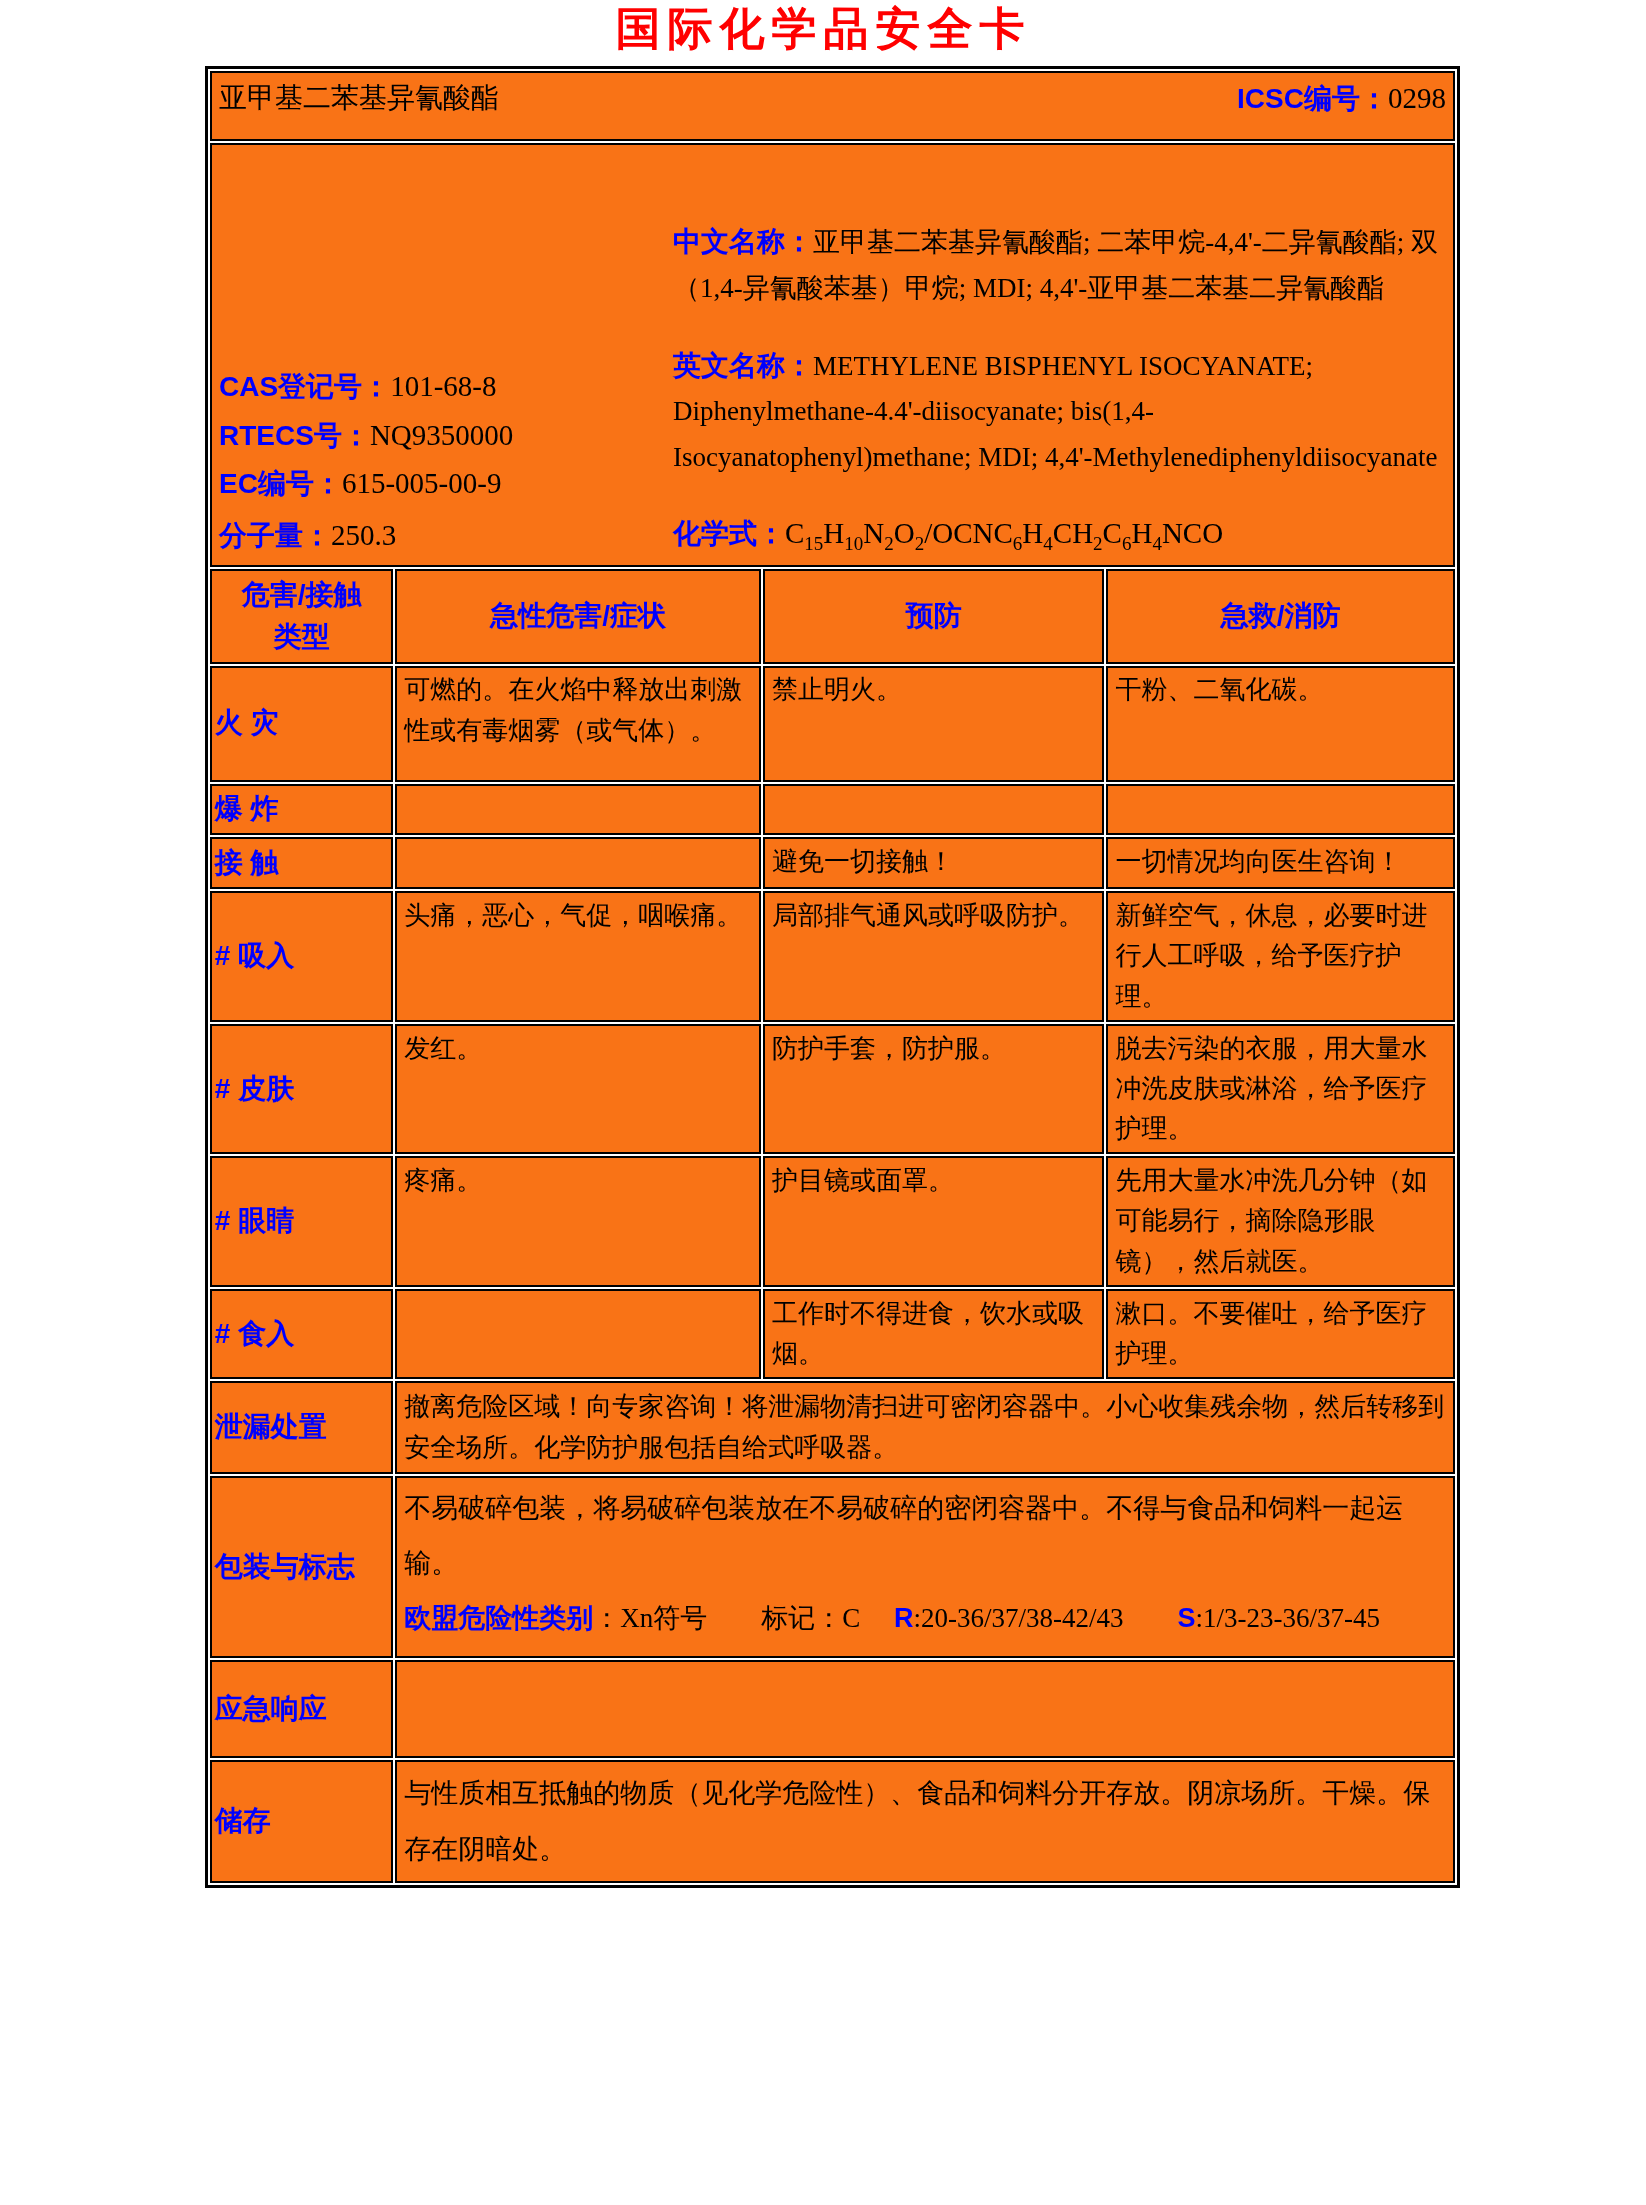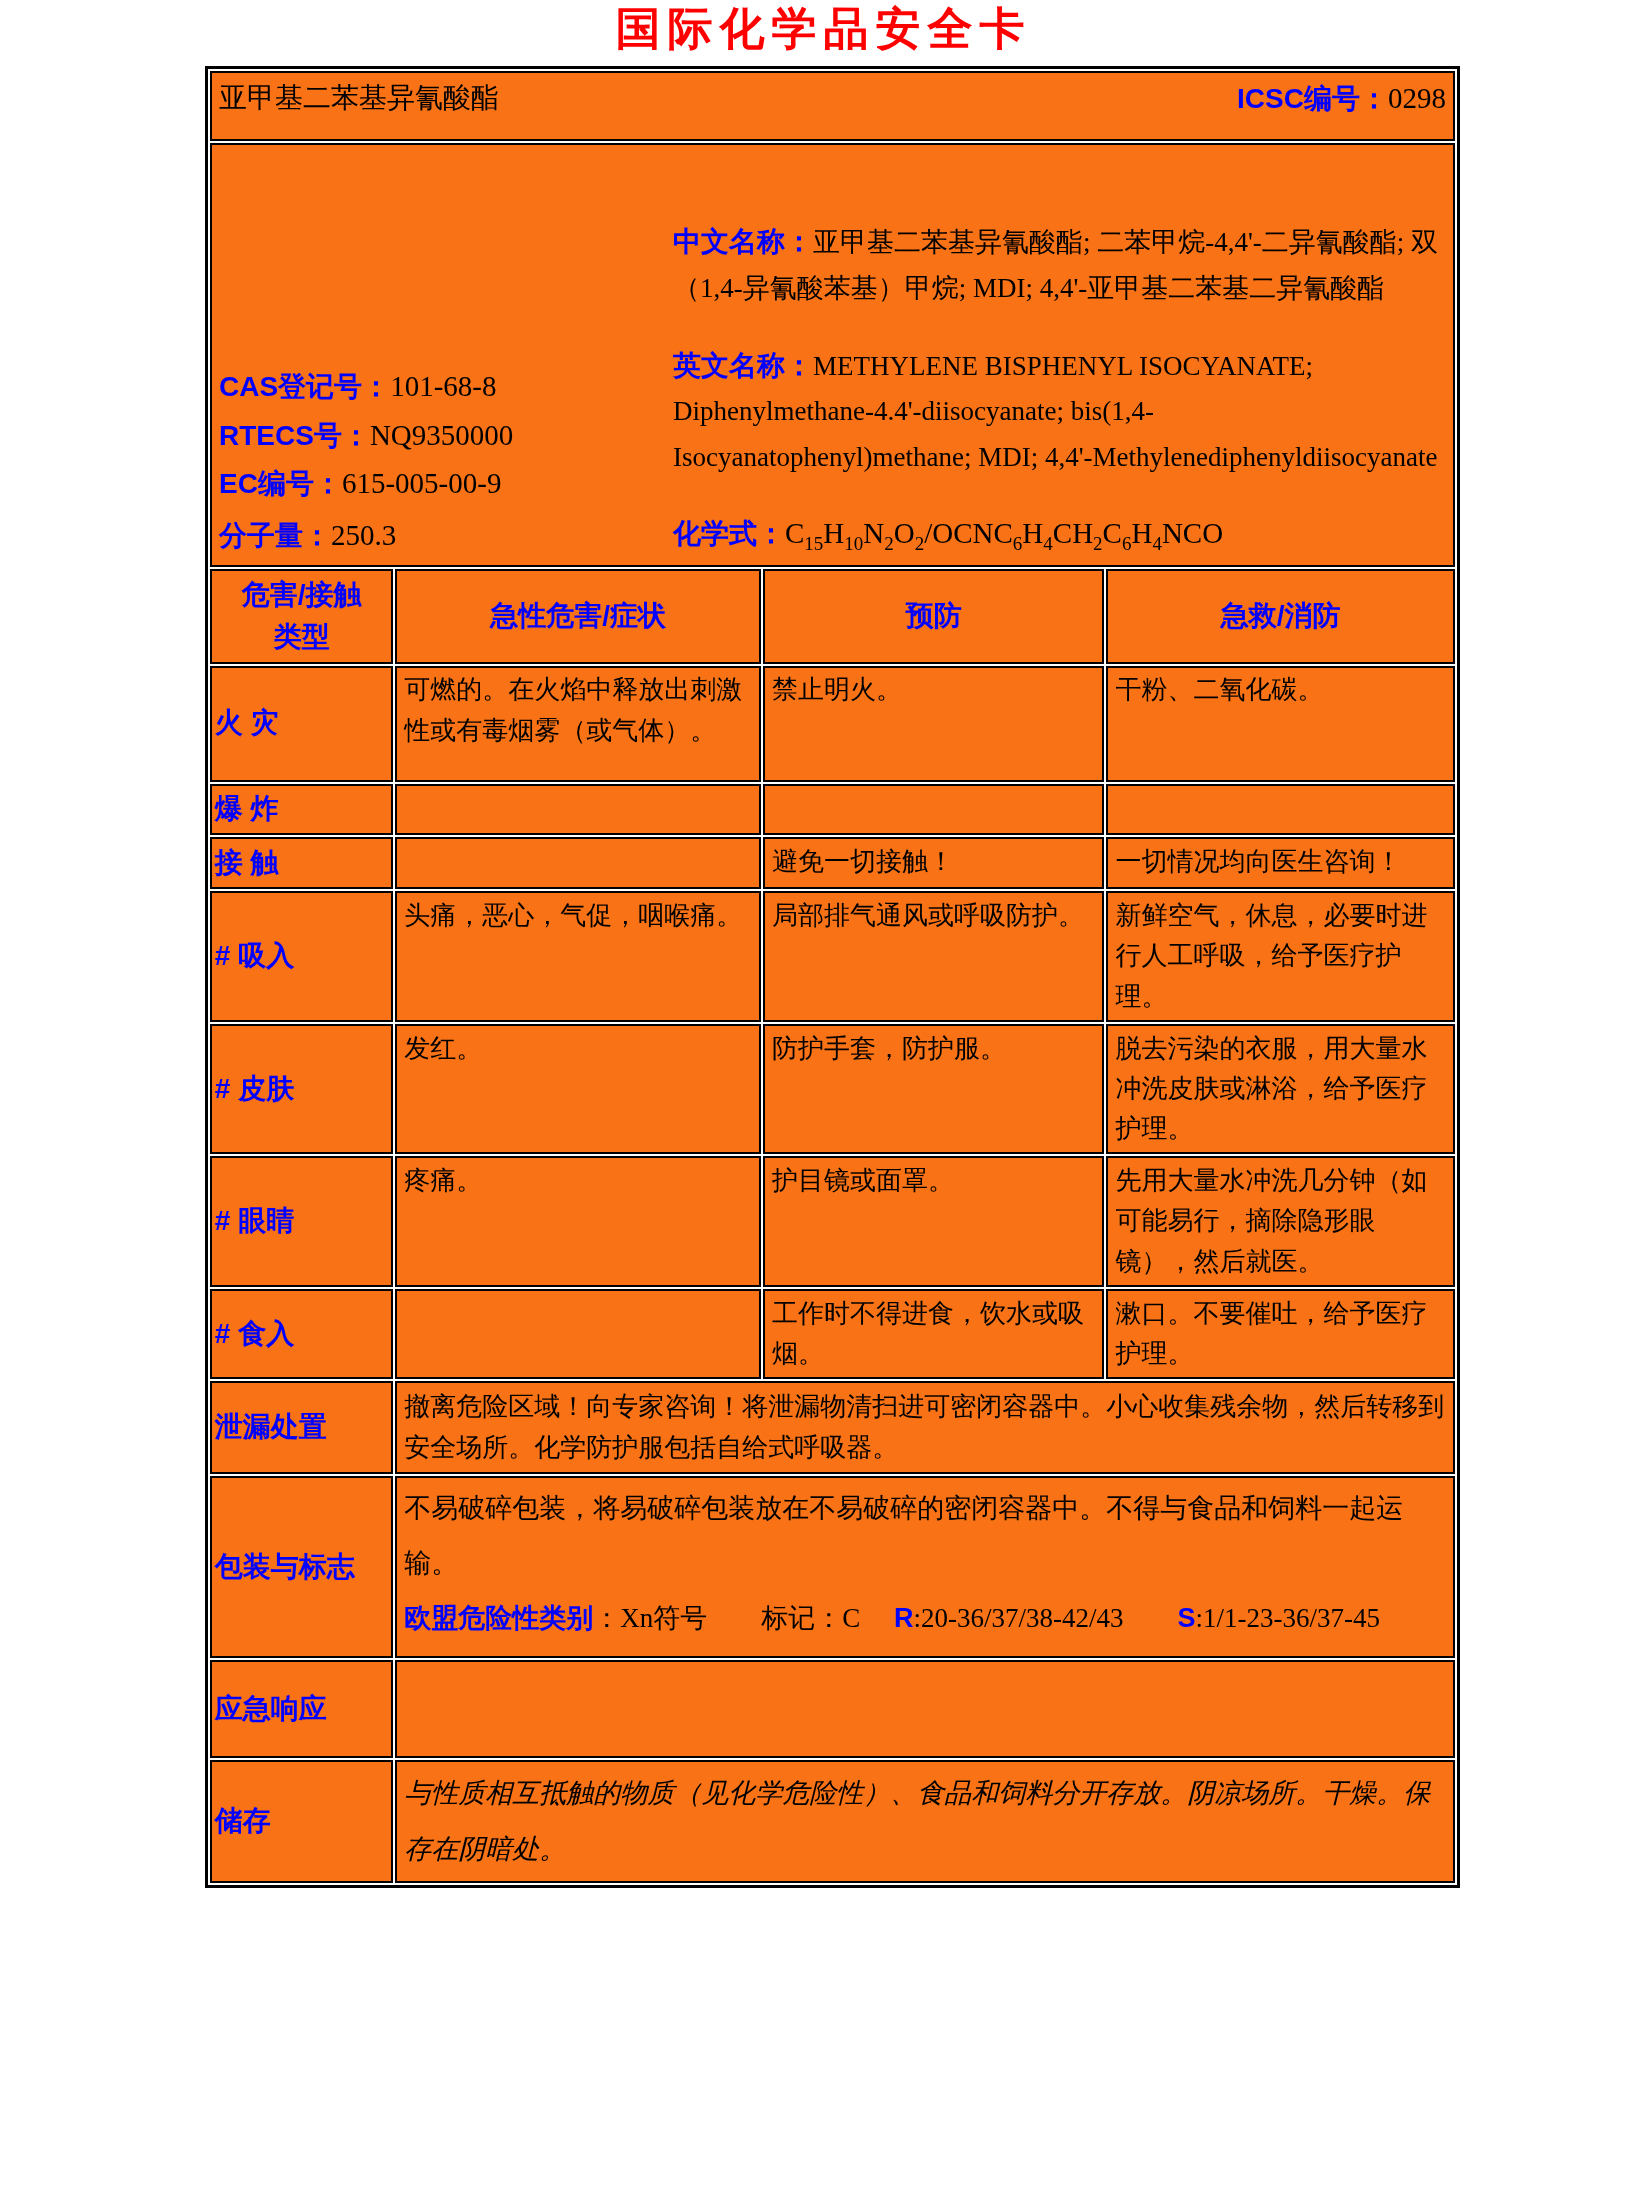--- a/index.html
+++ b/index.html
@@ -68,21 +68,21 @@
   .name-par{margin:0 0 31px 0;font-size:27px;line-height:1.68;}
   .name-par .blue-b{font-size:28px;}
   .formula sub{font-size:19px;}
   
   td.head{vertical-align:middle;text-align:center;}
   
   .pack-par{margin:0;font-size:27px;line-height:2.05;}
   .stor-par,{margin:0;}
   td.wide{line-height:1.6;}
   td.pack-cell{line-height:2.05;font-size:27px;}
-  td.stor-cell{line-height:2.1;font-size:27px;font-style:italic;}
+  td.stor-cell{line-height:2.1;font-size:27px;}
 </style>
 </head>
 <body>
 
 <div class="page">
 
   <div class="title">国际化学品安全卡</div>
 
   <table class="card">
     <colgroup>
@@ -182,21 +182,21 @@
 
     <tr class="r-spill">
       <td class="label"><span class="blue-b">泄漏处置</span></td>
       <td colspan="3" class="wide">撤离危险区域！向专家咨询！将泄漏物清扫进可密闭容器中。小心收集残余物，然后转移到安全场所。化学防护服包括自给式呼吸器。</td>
     </tr>
 
     <tr class="r-pack">
       <td class="label"><span class="blue-b">包装与标志</span></td>
       <td colspan="3" class="pack-cell">
         <p class="pack-par">不易破碎包装，将易破碎包装放在不易破碎的密闭容器中。不得与食品和饲料一起运输。</p>
-        <p class="pack-par"><span class="blue-b">欧盟危险性类别</span><span>：Xn符号　　标记：C　 </span><span class="blue-b">R</span><span>:20-36/37/38-42/43　　</span><span class="blue-b">S</span><span>:1/1-23-36/37-45</span></p>
+        <p class="pack-par"><span class="blue-b">欧盟危险性类别</span><span>：Xn符号　　标记：C　 </span><span class="blue-b">R</span><span>:20-36/37/38-42/43　　</span><span class="blue-b">S</span><span>:1/3-23-36/37-45</span></p>
       </td>
     </tr>
 
     <tr class="r-emer">
       <td class="label"><span class="blue-b">应急响应</span></td>
       <td colspan="3" class="wide"></td>
     </tr>
 
     <tr class="r-stor">
       <td class="label"><span class="blue-b">储存</span></td>

